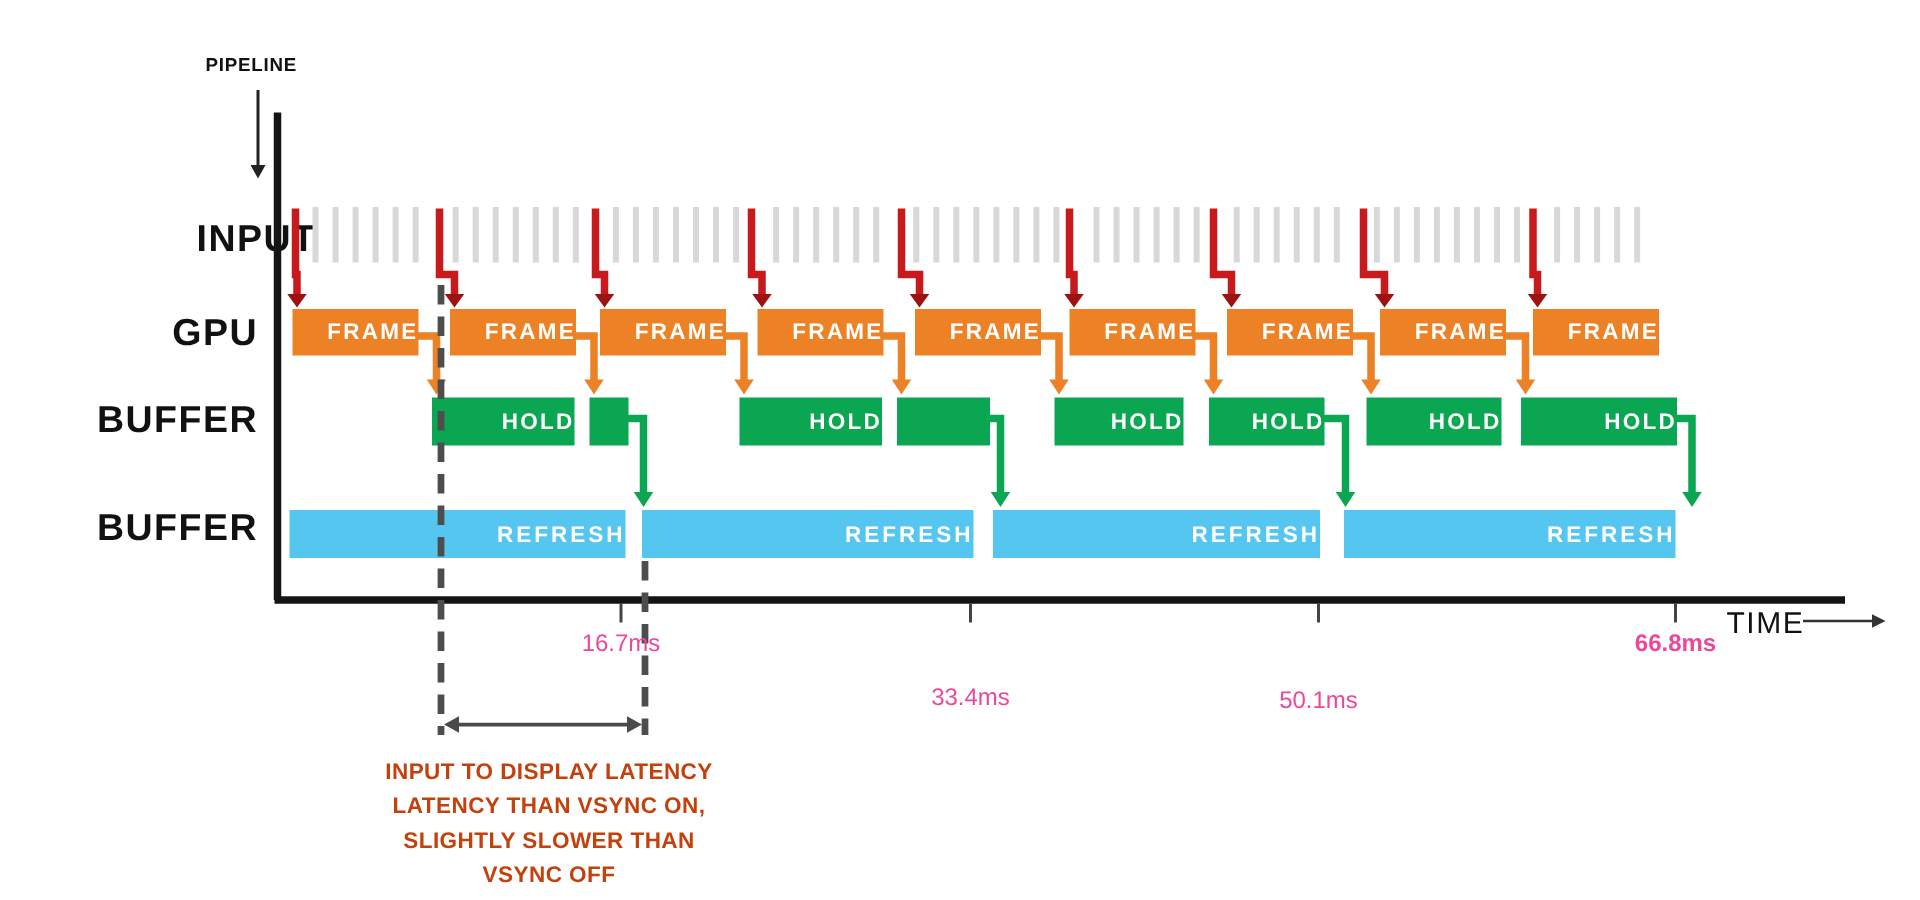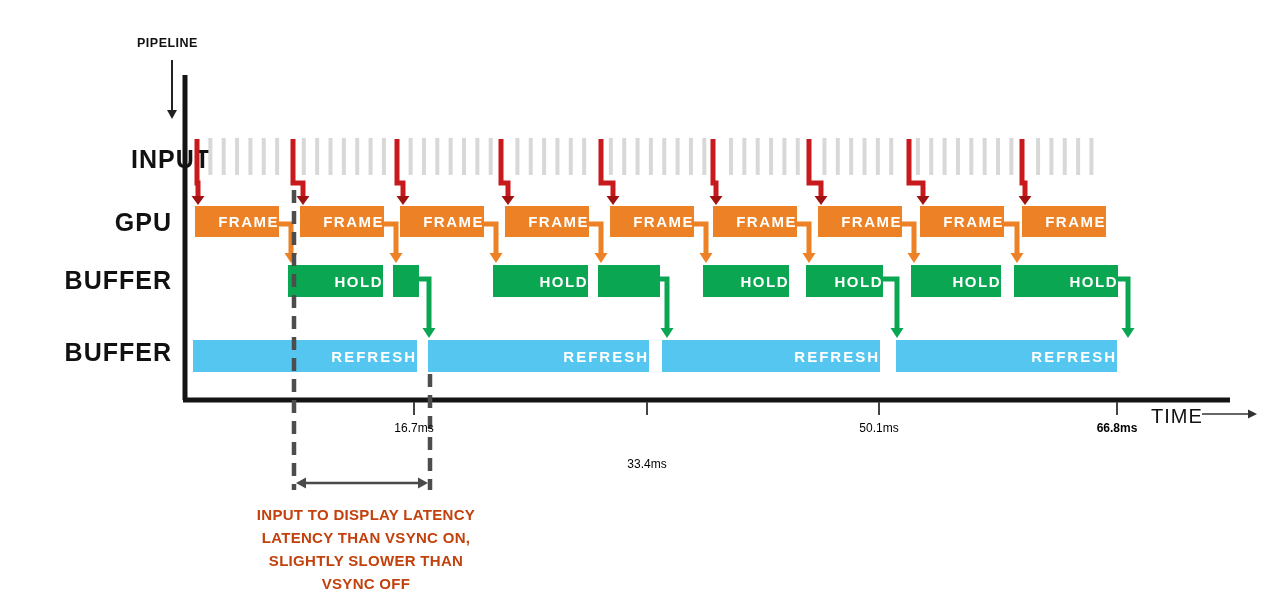--- a/index.html
+++ b/index.html
@@ -17,21 +17,21 @@
   }
   .timelabel{
     position:absolute;left:1151px;top:405px;font-size:20px;color:#111;letter-spacing:1px;
   }
   .box{
     position:absolute;display:flex;align-items:center;justify-content:flex-end;
     color:#fff;font-weight:700;font-size:15px;letter-spacing:1.5px;
   }
   .ticklabel{
     position:absolute;top:421px;width:90px;text-align:center;
-    font-size:12px;color:#000000;
+    font-size:16px;color:#ec4899;
   }
   .caption{
     position:absolute;left:205px;top:503px;width:322px;text-align:center;
     font-size:15px;font-weight:700;color:#c2410c;line-height:23px;letter-spacing:0.3px;
   }
   svg.overlay{position:absolute;left:0;top:0;pointer-events:none;}
 </style>
 </head>
 <body>
 
@@ -229,15 +229,15 @@
 
   <div class="caption">
     <div>INPUT TO DISPLAY LATENCY</div>
     <div>LATENCY THAN VSYNC ON,</div>
     <div>SLIGHTLY SLOWER THAN</div>
     <div>VSYNC OFF</div>
   </div>
 
 <div class="ticklabel" style="left: 369px;">16.7ms</div>
     <div class="ticklabel" style="left: 602px; margin-top: 36px;">33.4ms</div>
-    <div class="ticklabel" style="left: 834px;">50.1ms</div>
+    <div class="ticklabel" style="left: 834px; margin-top: 38px;">50.1ms</div>
     <div class="ticklabel" style="left: 1072px; font-weight: bold;">66.8ms</div>
   </div>
 
 </body></html>

